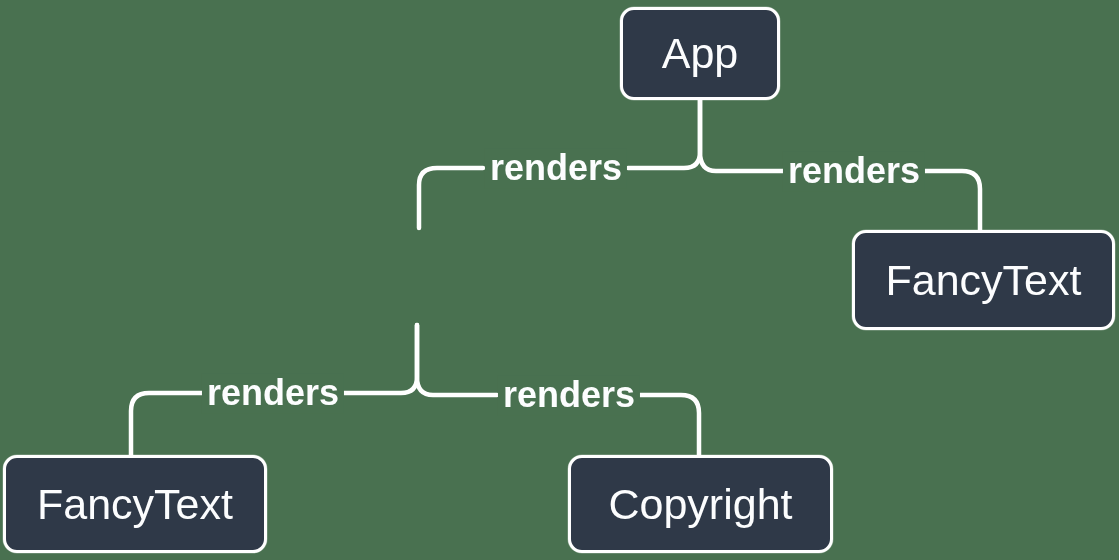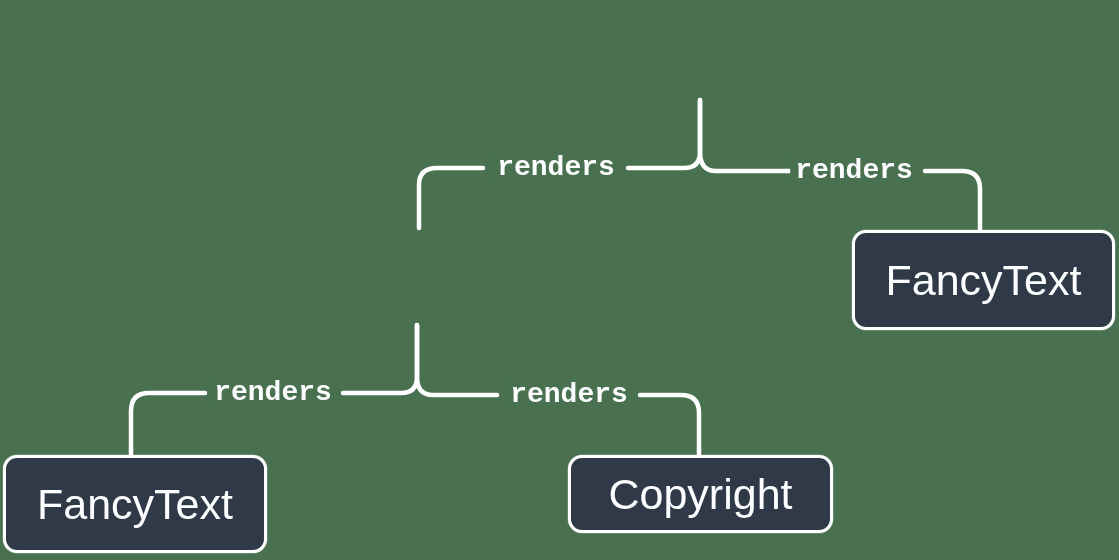--- a/index.html
+++ b/index.html
@@ -46,32 +46,31 @@
     justify-content: center;
     font-size: 43px;
     line-height: 1;
     white-space: nowrap;
     box-shadow: 0 0 0 0.5px rgba(255,255,255,0.35);
   }
   .node-app      { left: 620px; top: 7px;   width: 160px; height: 93px;  }
   .node-ig       { left: 195px; top: 228px; width: 468px; height: 97px;  }
   .node-ft-top   { left: 852px; top: 230px; width: 263px; height: 100px; }
   .node-ft-bot   { left: 3px;   top: 455px; width: 264px; height: 98px;  }
-  .node-copy     { left: 568px; top: 455px; width: 265px; height: 78px;  }
+  .node-copy     { left: 568px; top: 455px; width: 265px; height: 98px;  }
   .edge-label {
     position: absolute;
     transform: translate(-50%, -50%);
     color: var(--text-color);
     background: var(--background-color);
-    font-size: 28px;
+    font-size: 36px;
     font-weight: 700;
     line-height: 1.1;
     padding: 0 5px;
     white-space: nowrap;
-    font-family: Liberation Mono, monospace;
   }
   .edge-label-tl { left: 556px; top: 168px; }
   .edge-label-tr { left: 854px; top: 171px; }
   .edge-label-bl { left: 273px; top: 393px; }
   .edge-label-br { left: 569px; top: 395px; }
 </style>
 </head>
 <body>
 
 <div class="canvas">
@@ -80,20 +79,23 @@
 
     <path d="M700 100 V152 Q700 168 684 168 H628 M483 168 H437 Q419 168 419 185 V228"></path>
 
     <path d="M700 100 V152 Q700 171 716 171 H791 M925 171 H962 Q980 171 980 189 V230"></path>
 
     <path d="M417 325 V377 Q417 393 401 393 H343 M205 393 H149 Q131 393 131 411 V455"></path>
 
     <path d="M417 325 V377 Q417 395 433 395 H497 M640 395 H681 Q699 395 699 413 V455"></path>
   </svg>
 
+  <div class="node node-app">
+    <span>App</span>
+  </div>
 
 
   <div class="node node-ft-top">
     <span>FancyText</span>
   </div>
 
   <div class="node node-ft-bot">
     <span>FancyText</span>
   </div>
 

